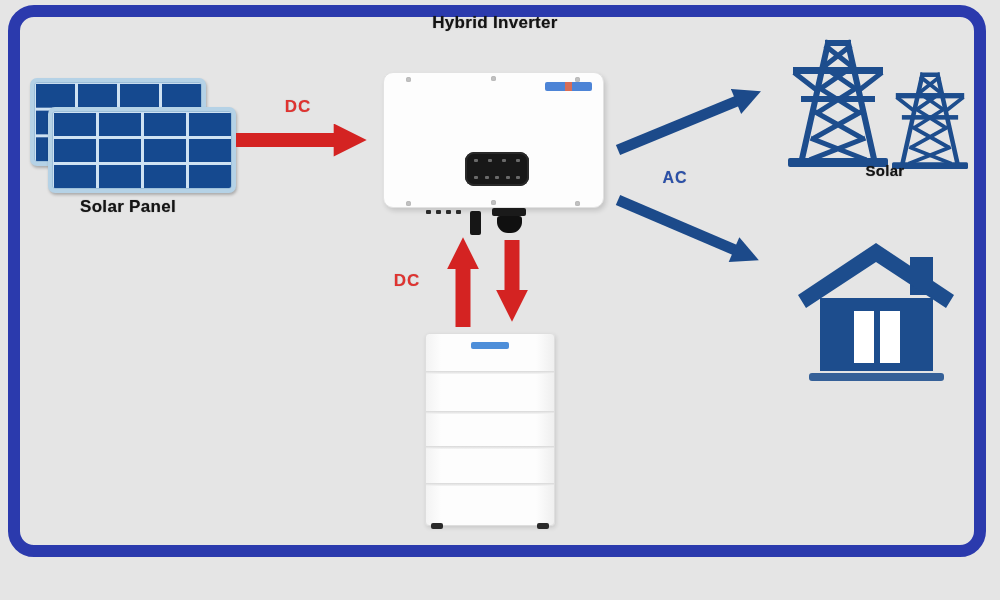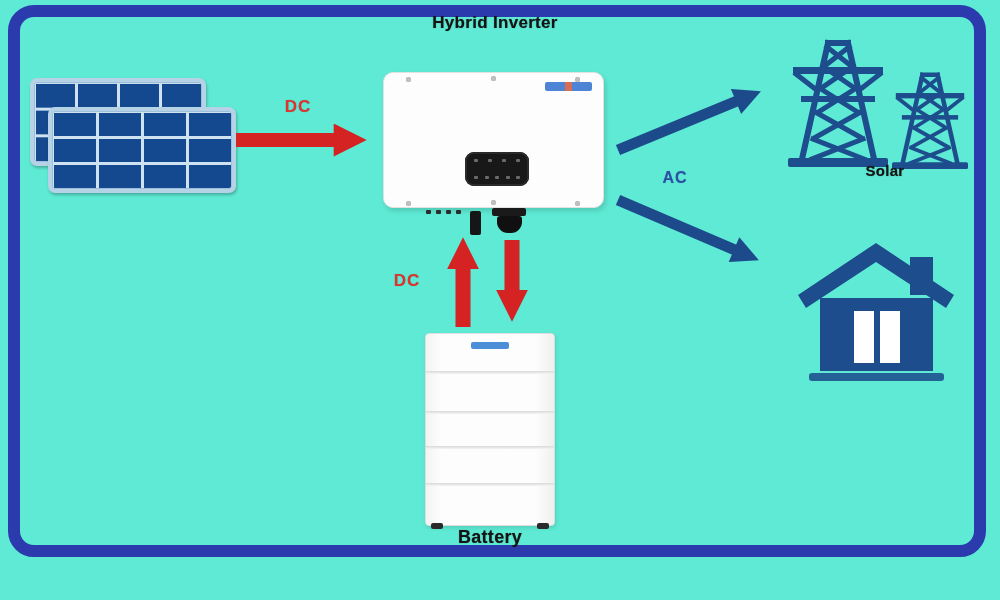--- a/index.html
+++ b/index.html
@@ -9,21 +9,21 @@
     --ac-arrow:#1c4a8a;
     --ac-label:#2b50a8;
     --icon-blue:#1d4d8d;
     --panel-cell:#15498f;
     --panel-frame:#b5d2e6;
     --panel-line:#cfe2f2;
     --label-text:#141414;
   }
   *{box-sizing:border-box;margin:0;padding:0}
   body{font-family:"Liberation Sans",sans-serif;background:#fff}
-  #canvas{position:relative;width:1000px;height:600px;background:#5eead4;overflow:hidden}
+  #canvas{position:relative;width:1000px;height:600px;background:#e5e5e5;overflow:hidden}
 
   .frame{position:absolute;left:8px;top:5px;width:978px;height:552px;
          border:12px solid var(--frame-border);border-radius:26px;background:transparent}
 
   .lbl{position:absolute;font-weight:bold;color:var(--label-text);text-align:center;
        text-shadow:0 0 1px rgba(20,20,20,.55);letter-spacing:.3px}
   .flow-lbl{position:absolute;font-weight:bold;text-align:center;letter-spacing:1px;
        text-shadow:0 0 1px rgba(0,0,0,.25)}
   .flow-lbl.dc{color:var(--dc-label)}
   .flow-lbl.ac{color:var(--ac-label)}
@@ -85,20 +85,21 @@
 <body>
 
 <div id="canvas">
 
   <div class="frame"></div>
 
   <div class="lbl" style="left:395px;top:13px;width:200px;font-size:17px">Hybrid Inverter</div>
 
   <div class="panel back"></div>
   <div class="panel front"></div>
+  <div class="lbl" style="left:38px;top:197px;width:180px;font-size:17px">Solar Panel</div>
 
   <div class="flow-lbl dc" style="left:270px;top:97px;width:56px;font-size:17px">DC</div>
   <div class="flow-lbl dc" style="left:382px;top:271px;width:50px;font-size:17px">DC</div>
   <div class="flow-lbl ac" style="left:650px;top:169px;width:50px;font-size:16px">AC</div>
 
   <svg class="overlay" width="1000" height="600" viewBox="0 0 1000 600">
     <defs>
       <marker id="mk-red-h" viewBox="0 0 10 10" refX="0.4" refY="5" orient="auto" markerUnits="userSpaceOnUse" markerWidth="46" markerHeight="33">
         <path class="mk-red" d="M0 0 L10 5 L0 10 z"></path>
       </marker>
@@ -154,21 +155,20 @@
 
   <div class="battery">
     <div class="bat-logo"></div>
     <div class="bat-div" style="top:37px"></div>
     <div class="bat-div" style="top:77px"></div>
     <div class="bat-div" style="top:112px"></div>
     <div class="bat-div" style="top:149px"></div>
     <div class="bat-foot l"></div>
     <div class="bat-foot r"></div>
   </div>
-  <div class="lbl" style="left:420px;top:527px;width:140px;font-size:18px">Battery</div>
 
   <svg class="overlay blue-icon" style="left:788px;top:38px" width="182" height="131" viewBox="0 0 182 131">
     <defs>
       <g id="tower" stroke="currentColor" fill="none" stroke-width="6" stroke-linecap="square">
         <path d="M40 5 L14 121 M60 5 L86 121 M40 5 H60"></path>
         <path d="M39 9 L62 27 M61 9 L38 27" stroke-width="5"></path>
         <path d="M36 29 L65 49 M64 29 L35 49" stroke-width="5"></path>
         <path d="M33 51 L68 73 M67 51 L32 73" stroke-width="5"></path>
         <path d="M29 75 L72 99 M71 75 L28 99" stroke-width="5"></path>
         <path d="M25 101 L76 121 M75 101 L24 121" stroke-width="5"></path>

